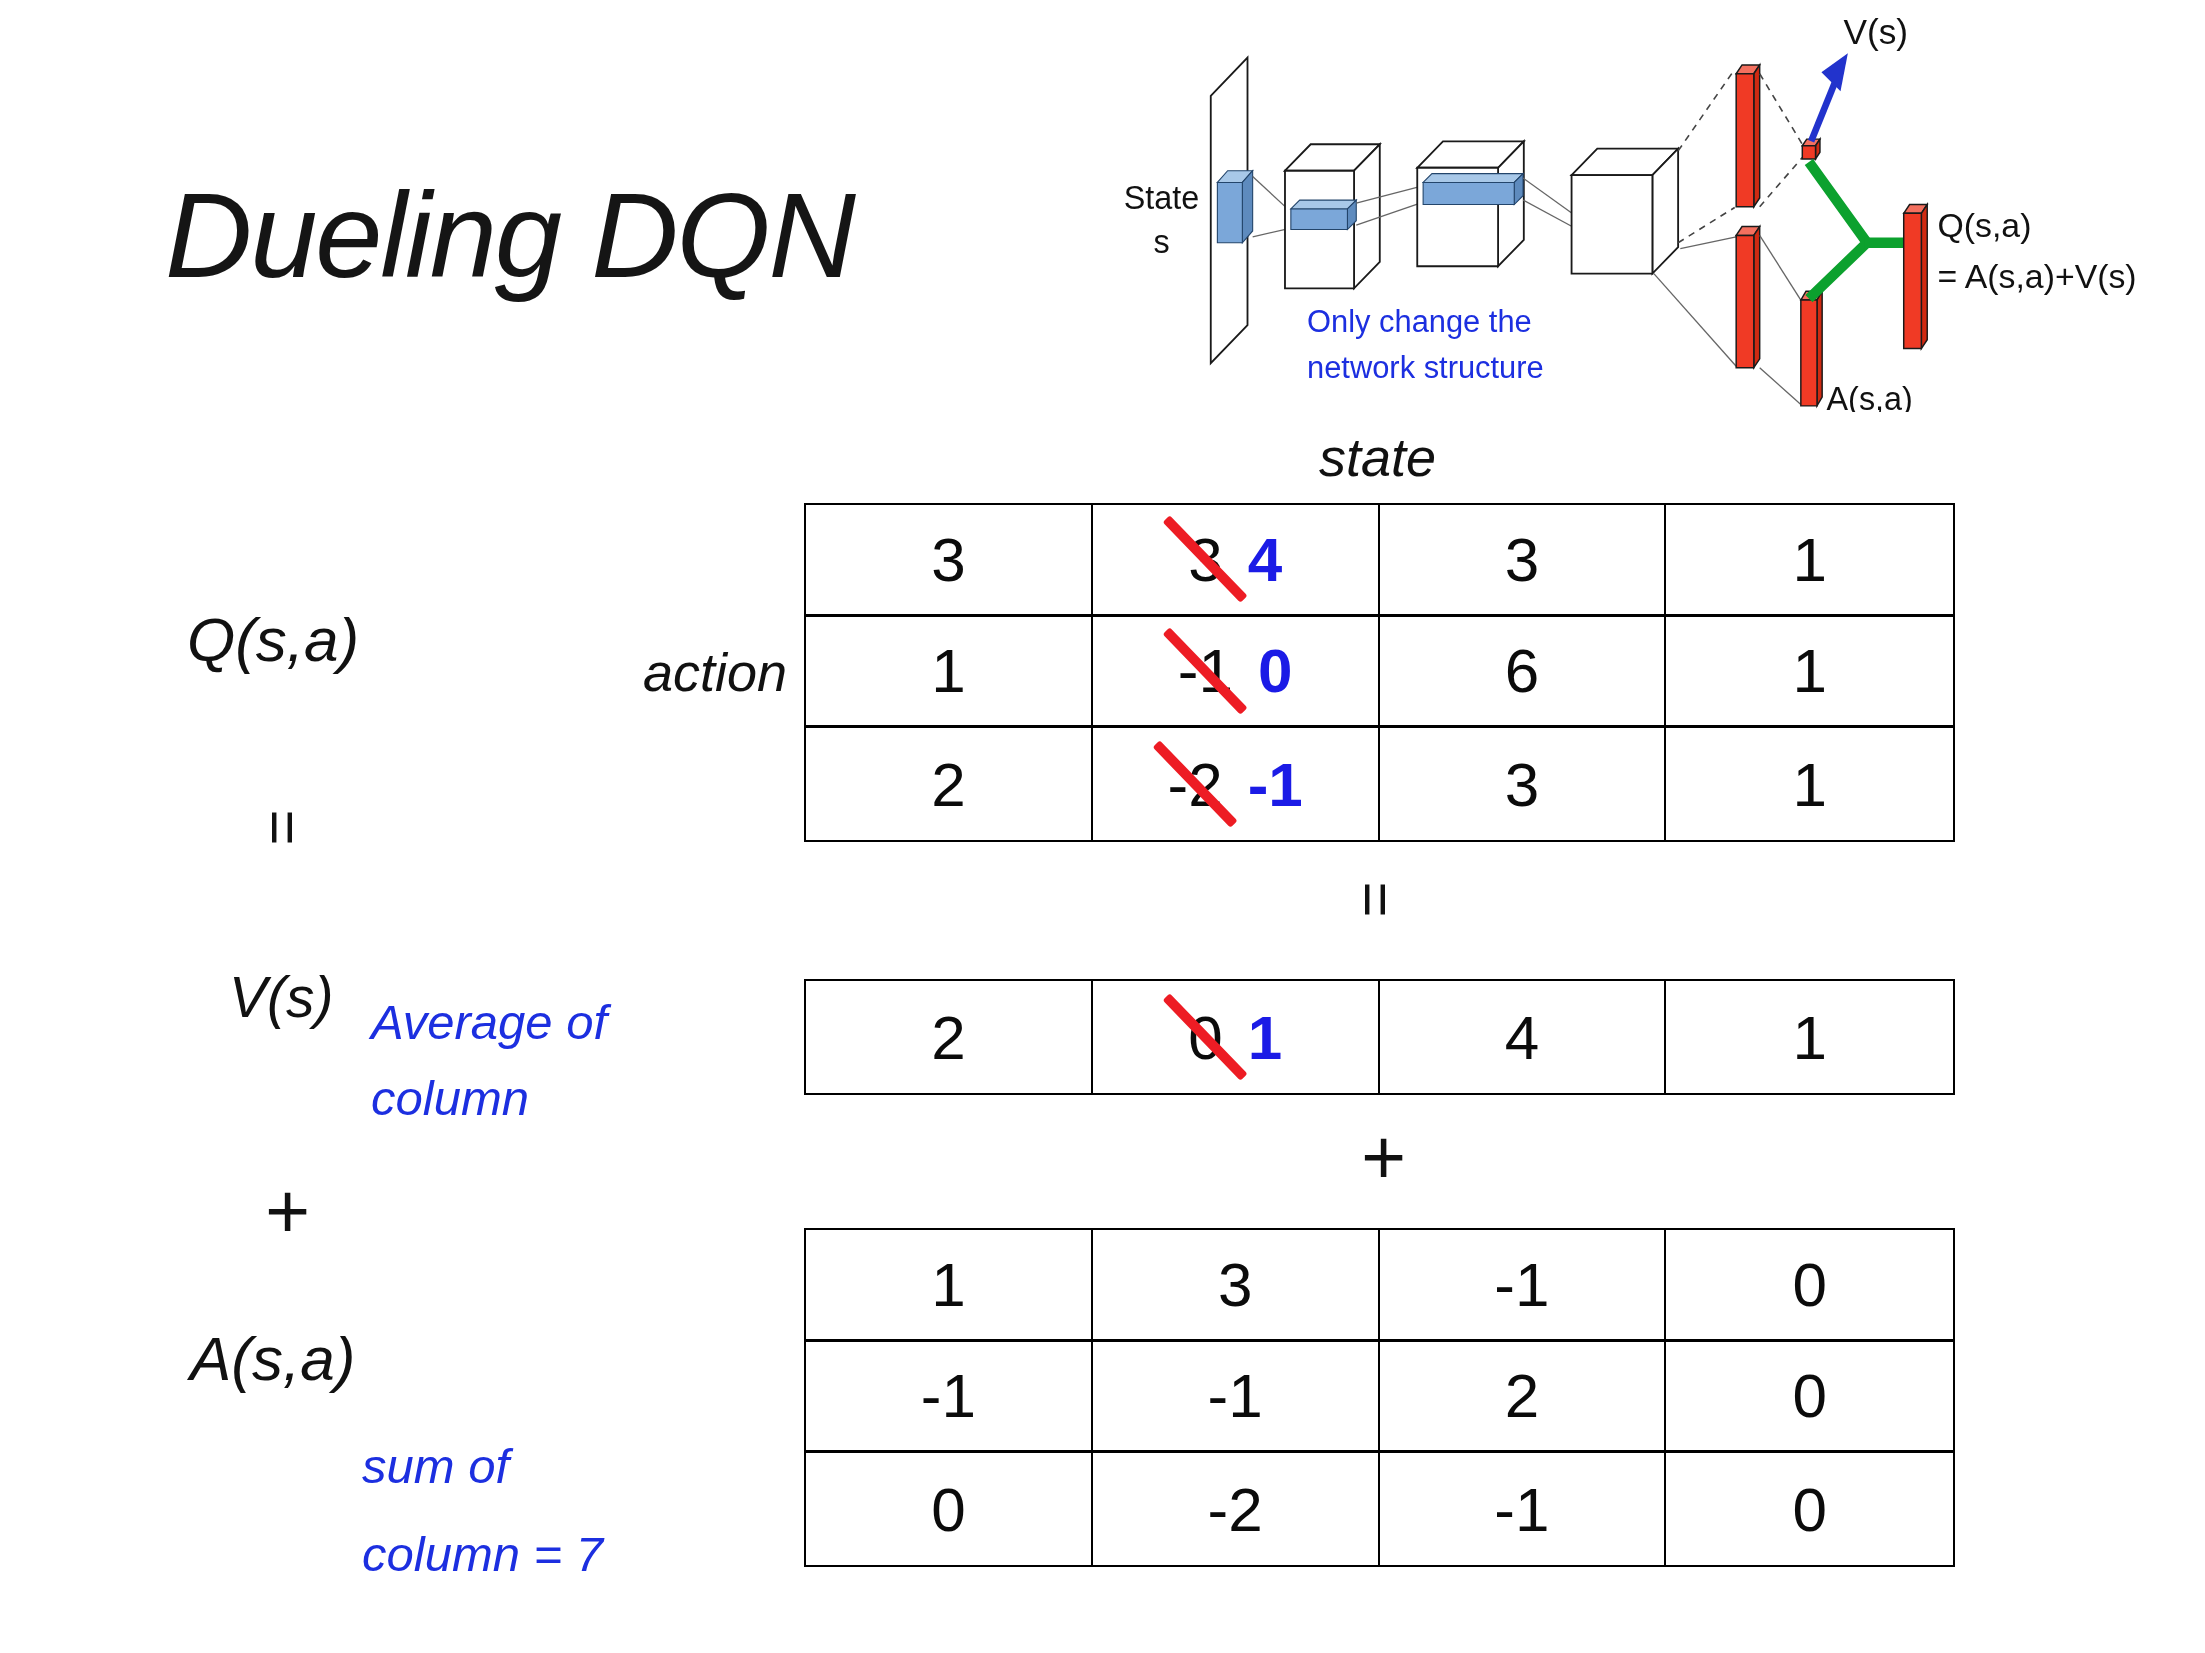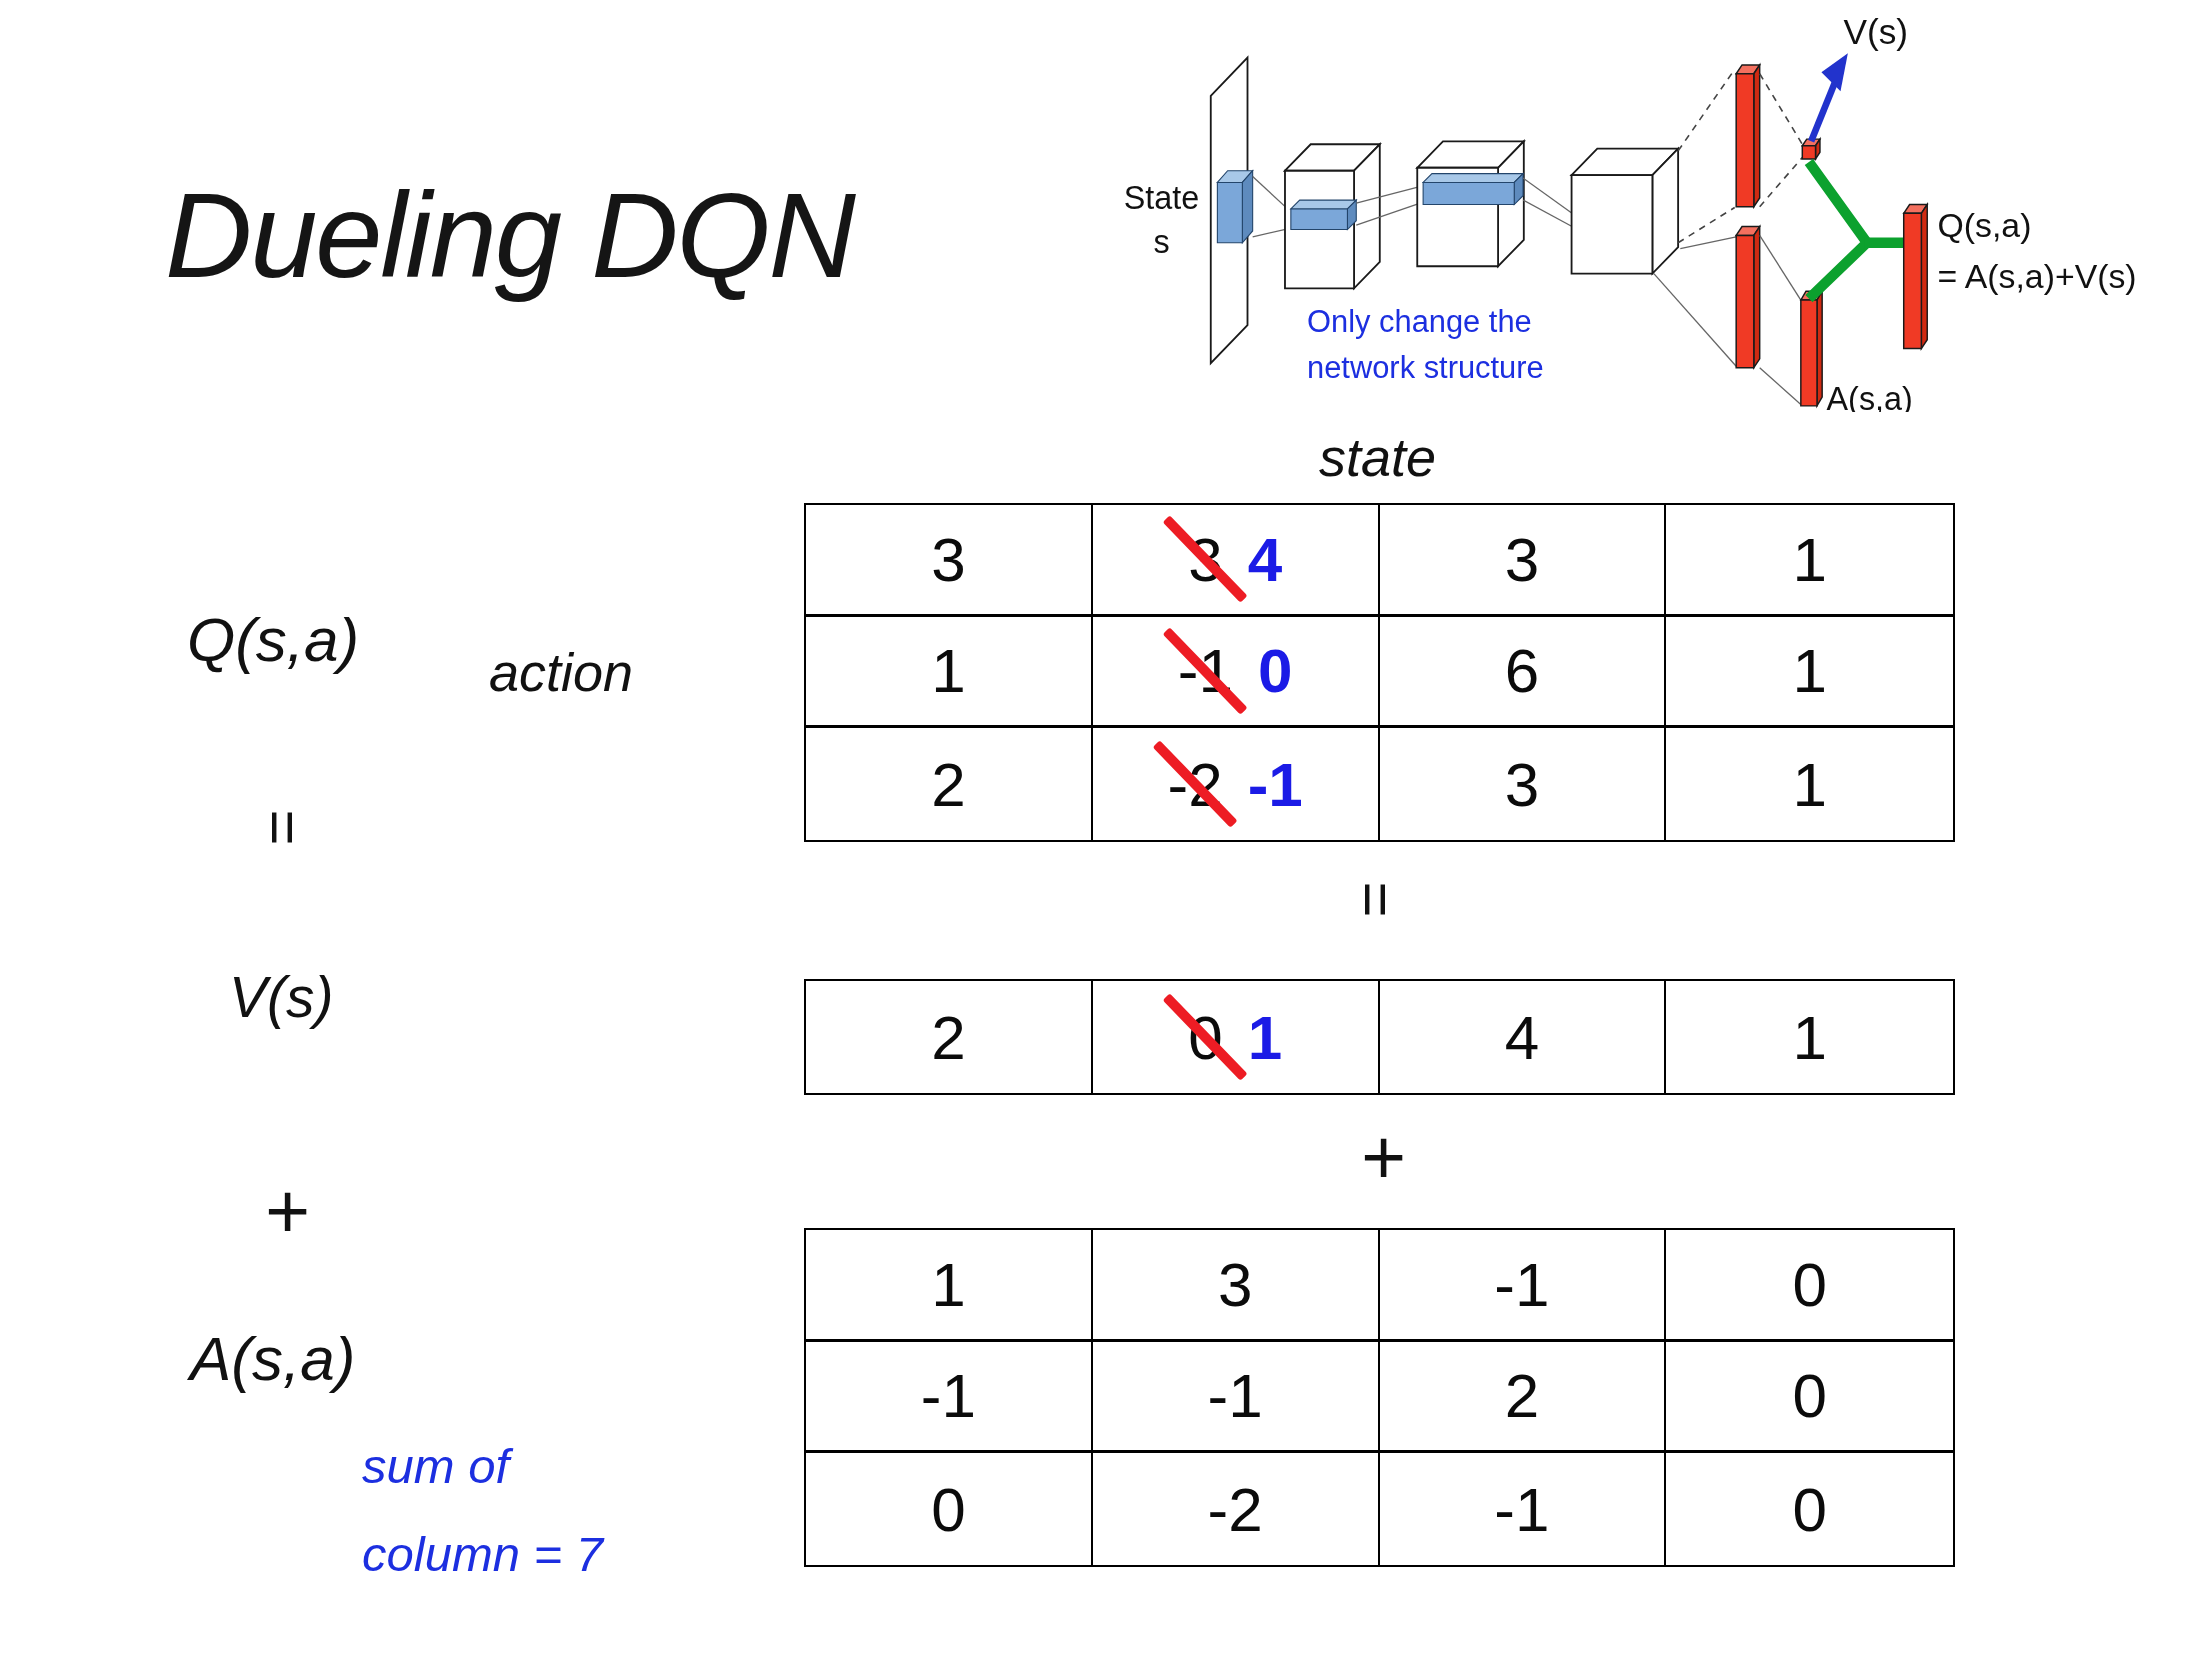--- a/index.html
+++ b/index.html
@@ -129,25 +129,27 @@
 
     <text x="1186" y="322" font-size="46">Q(s,a)</text>
     <text x="1186" y="392" font-size="46">= A(s,a)+V(s)</text>
     <text x="1035" y="558" font-size="44">A(s,a)</text>
 
     <text x="328" y="452" font-size="42" fill="#1c2fe0" style="fill:#1c2fe0">Only change the</text>
     <text x="328" y="514" font-size="42" style="fill:#1c2fe0">network structure</text>
   </svg>
 
   <div class="abs lbl" style="left:187px; top:604px; font-size:62px;">Q(s,a)</div>
-  <div class="abs lbl" style="left:489px; top:641px; width:272px; text-align:left; font-size:54px;">action</div>
+  <div class="abs lbl" style="left:515px; top:641px; width:272px; text-align:right; font-size:54px;">action</div>
   <div class="abs sym" style="left:232px; top:775px; font-size:62px;">
       <span class="rot90">=</span>
     </div>
   <div class="abs lbl" style="left:229px; top:964px; font-size:57px;">V(s)</div>
+  <div class="abs note" style="left:371px; top:985px;">Average of
+column</div>
   <div class="abs sym" style="left:235px; top:1160px; font-size:77px;">+</div>
   <div class="abs lbl" style="left:190px; top:1323px; font-size:62px;">A(s,a)</div>
   <div class="abs note" style="left:362px; top:1422px; line-height:1.8;">sum of
 column = 7</div>
 
   <div class="abs lbl" style="left:804px; top:426px; width:1147px; text-align:center; font-size:54px;">state</div>
   <div class="abs sym" style="left:1325px; top:847px; font-size:62px;">
       <span class="rot90">=</span>
     </div>
   <div class="abs sym" style="left:1331px; top:1106px; font-size:77px;">+</div>

